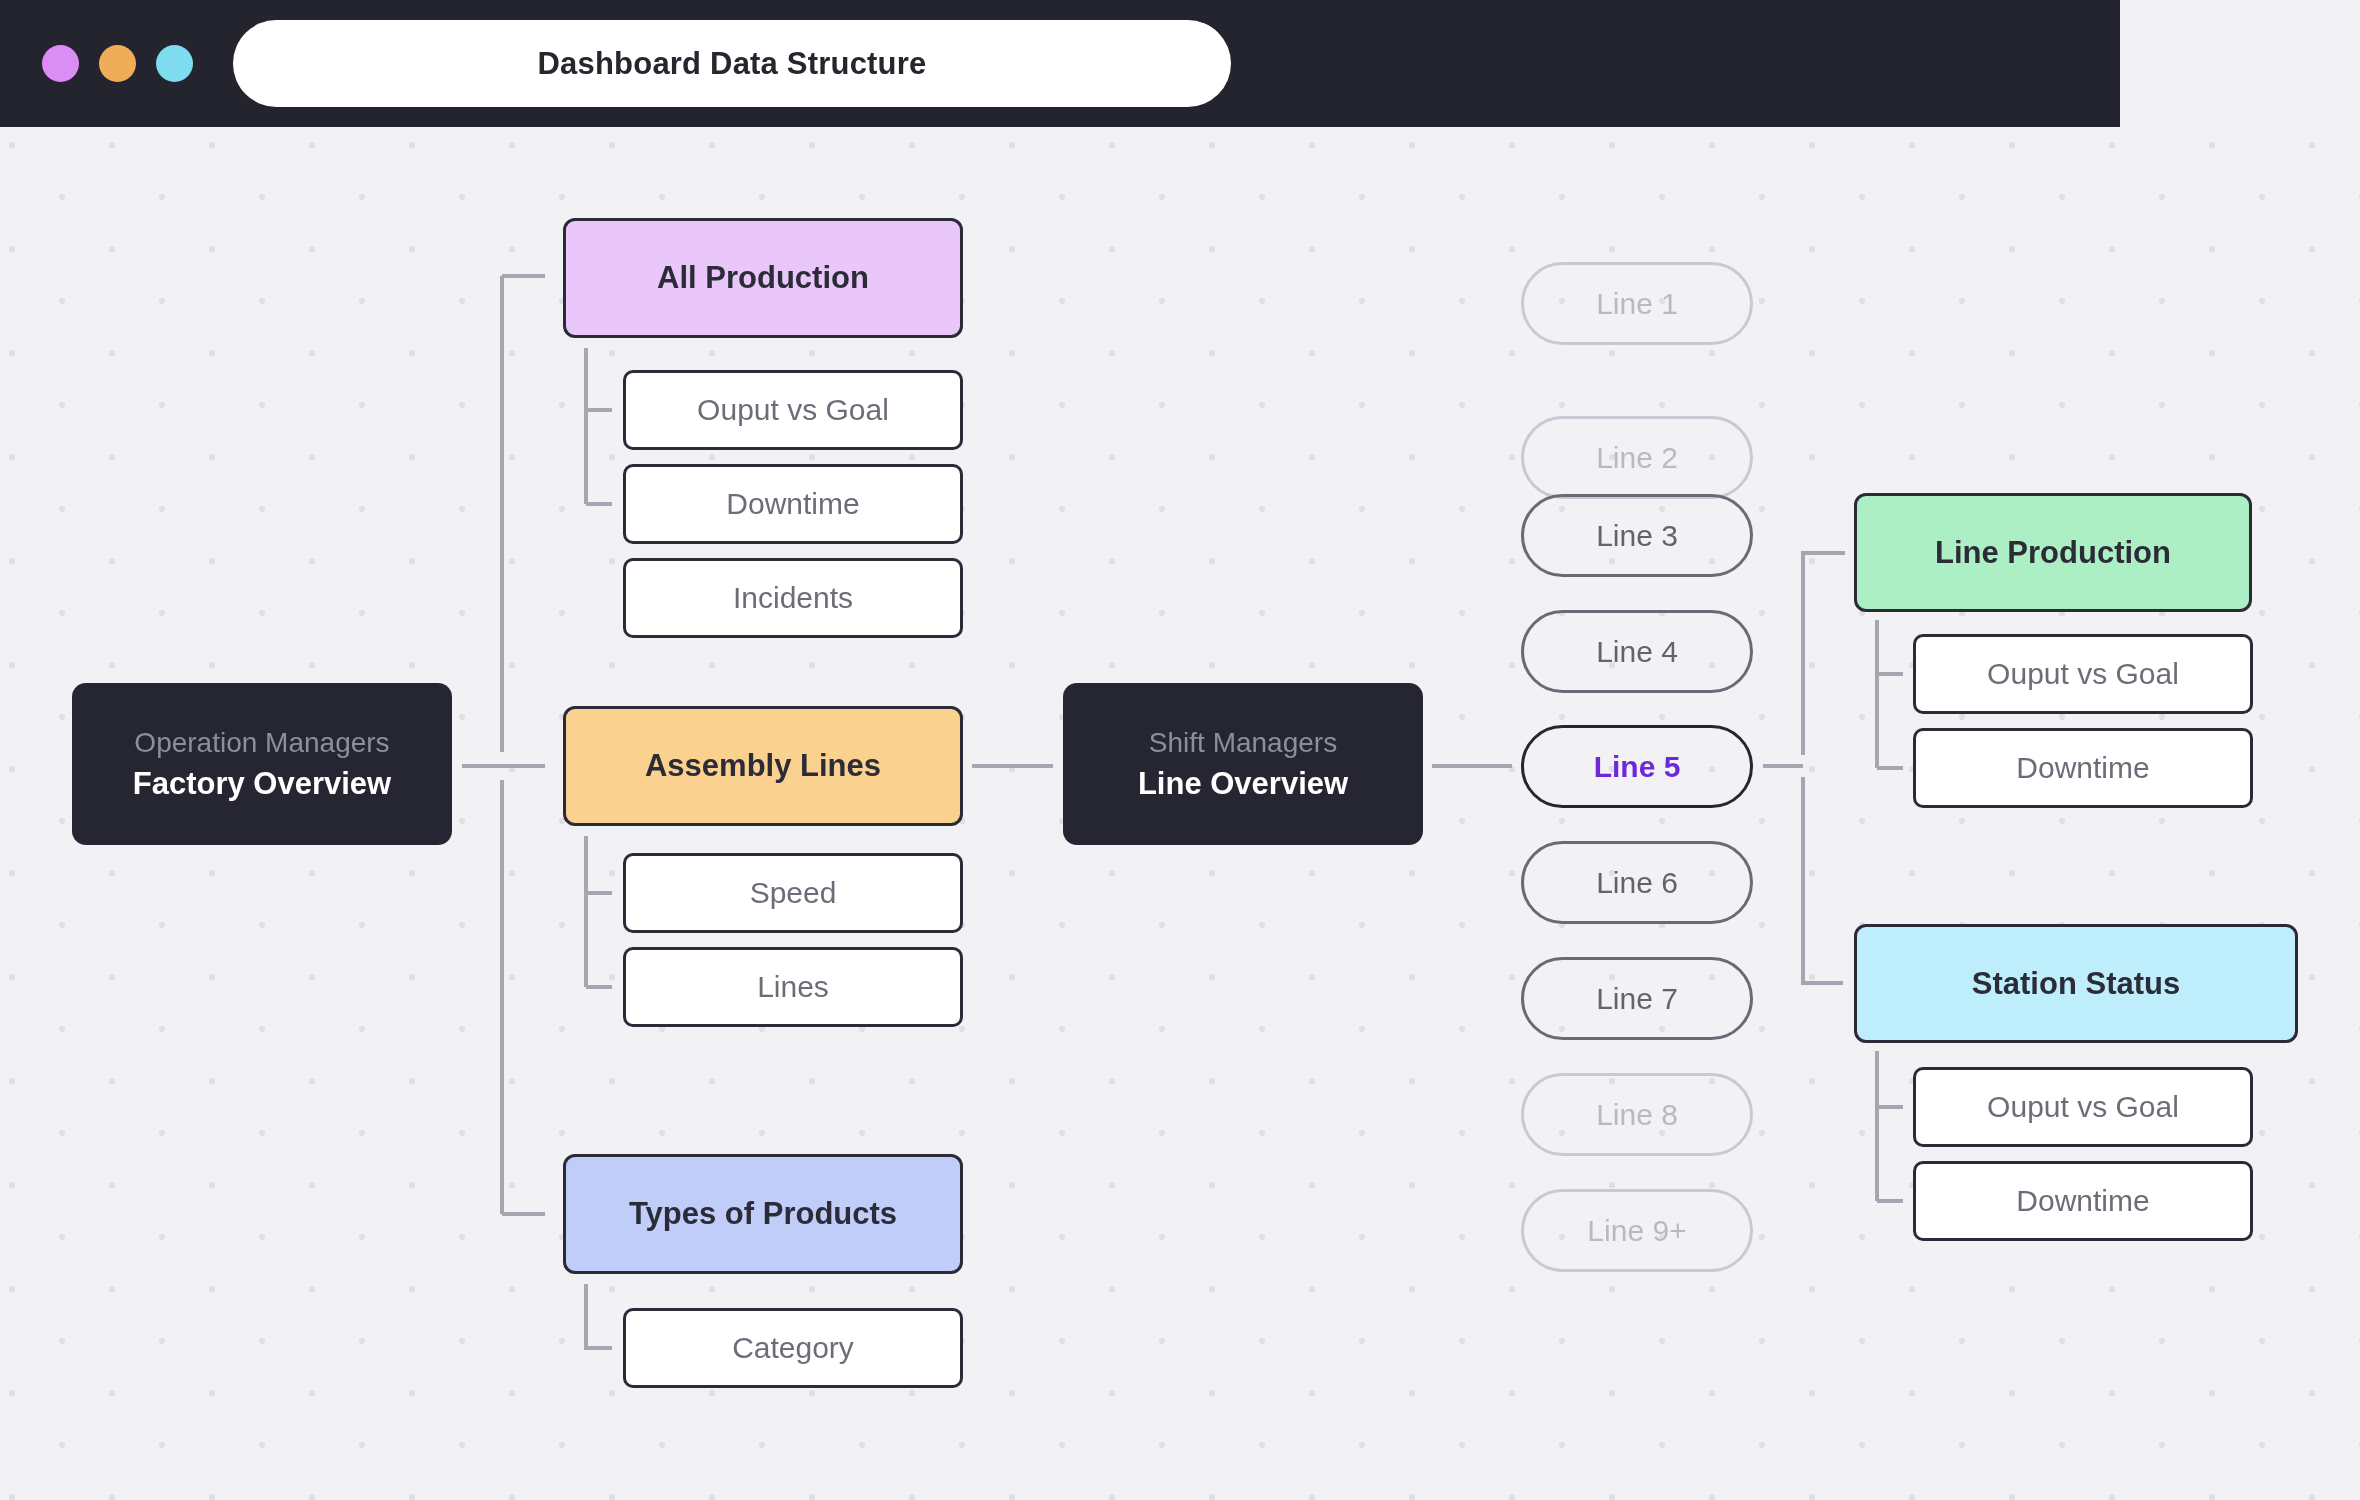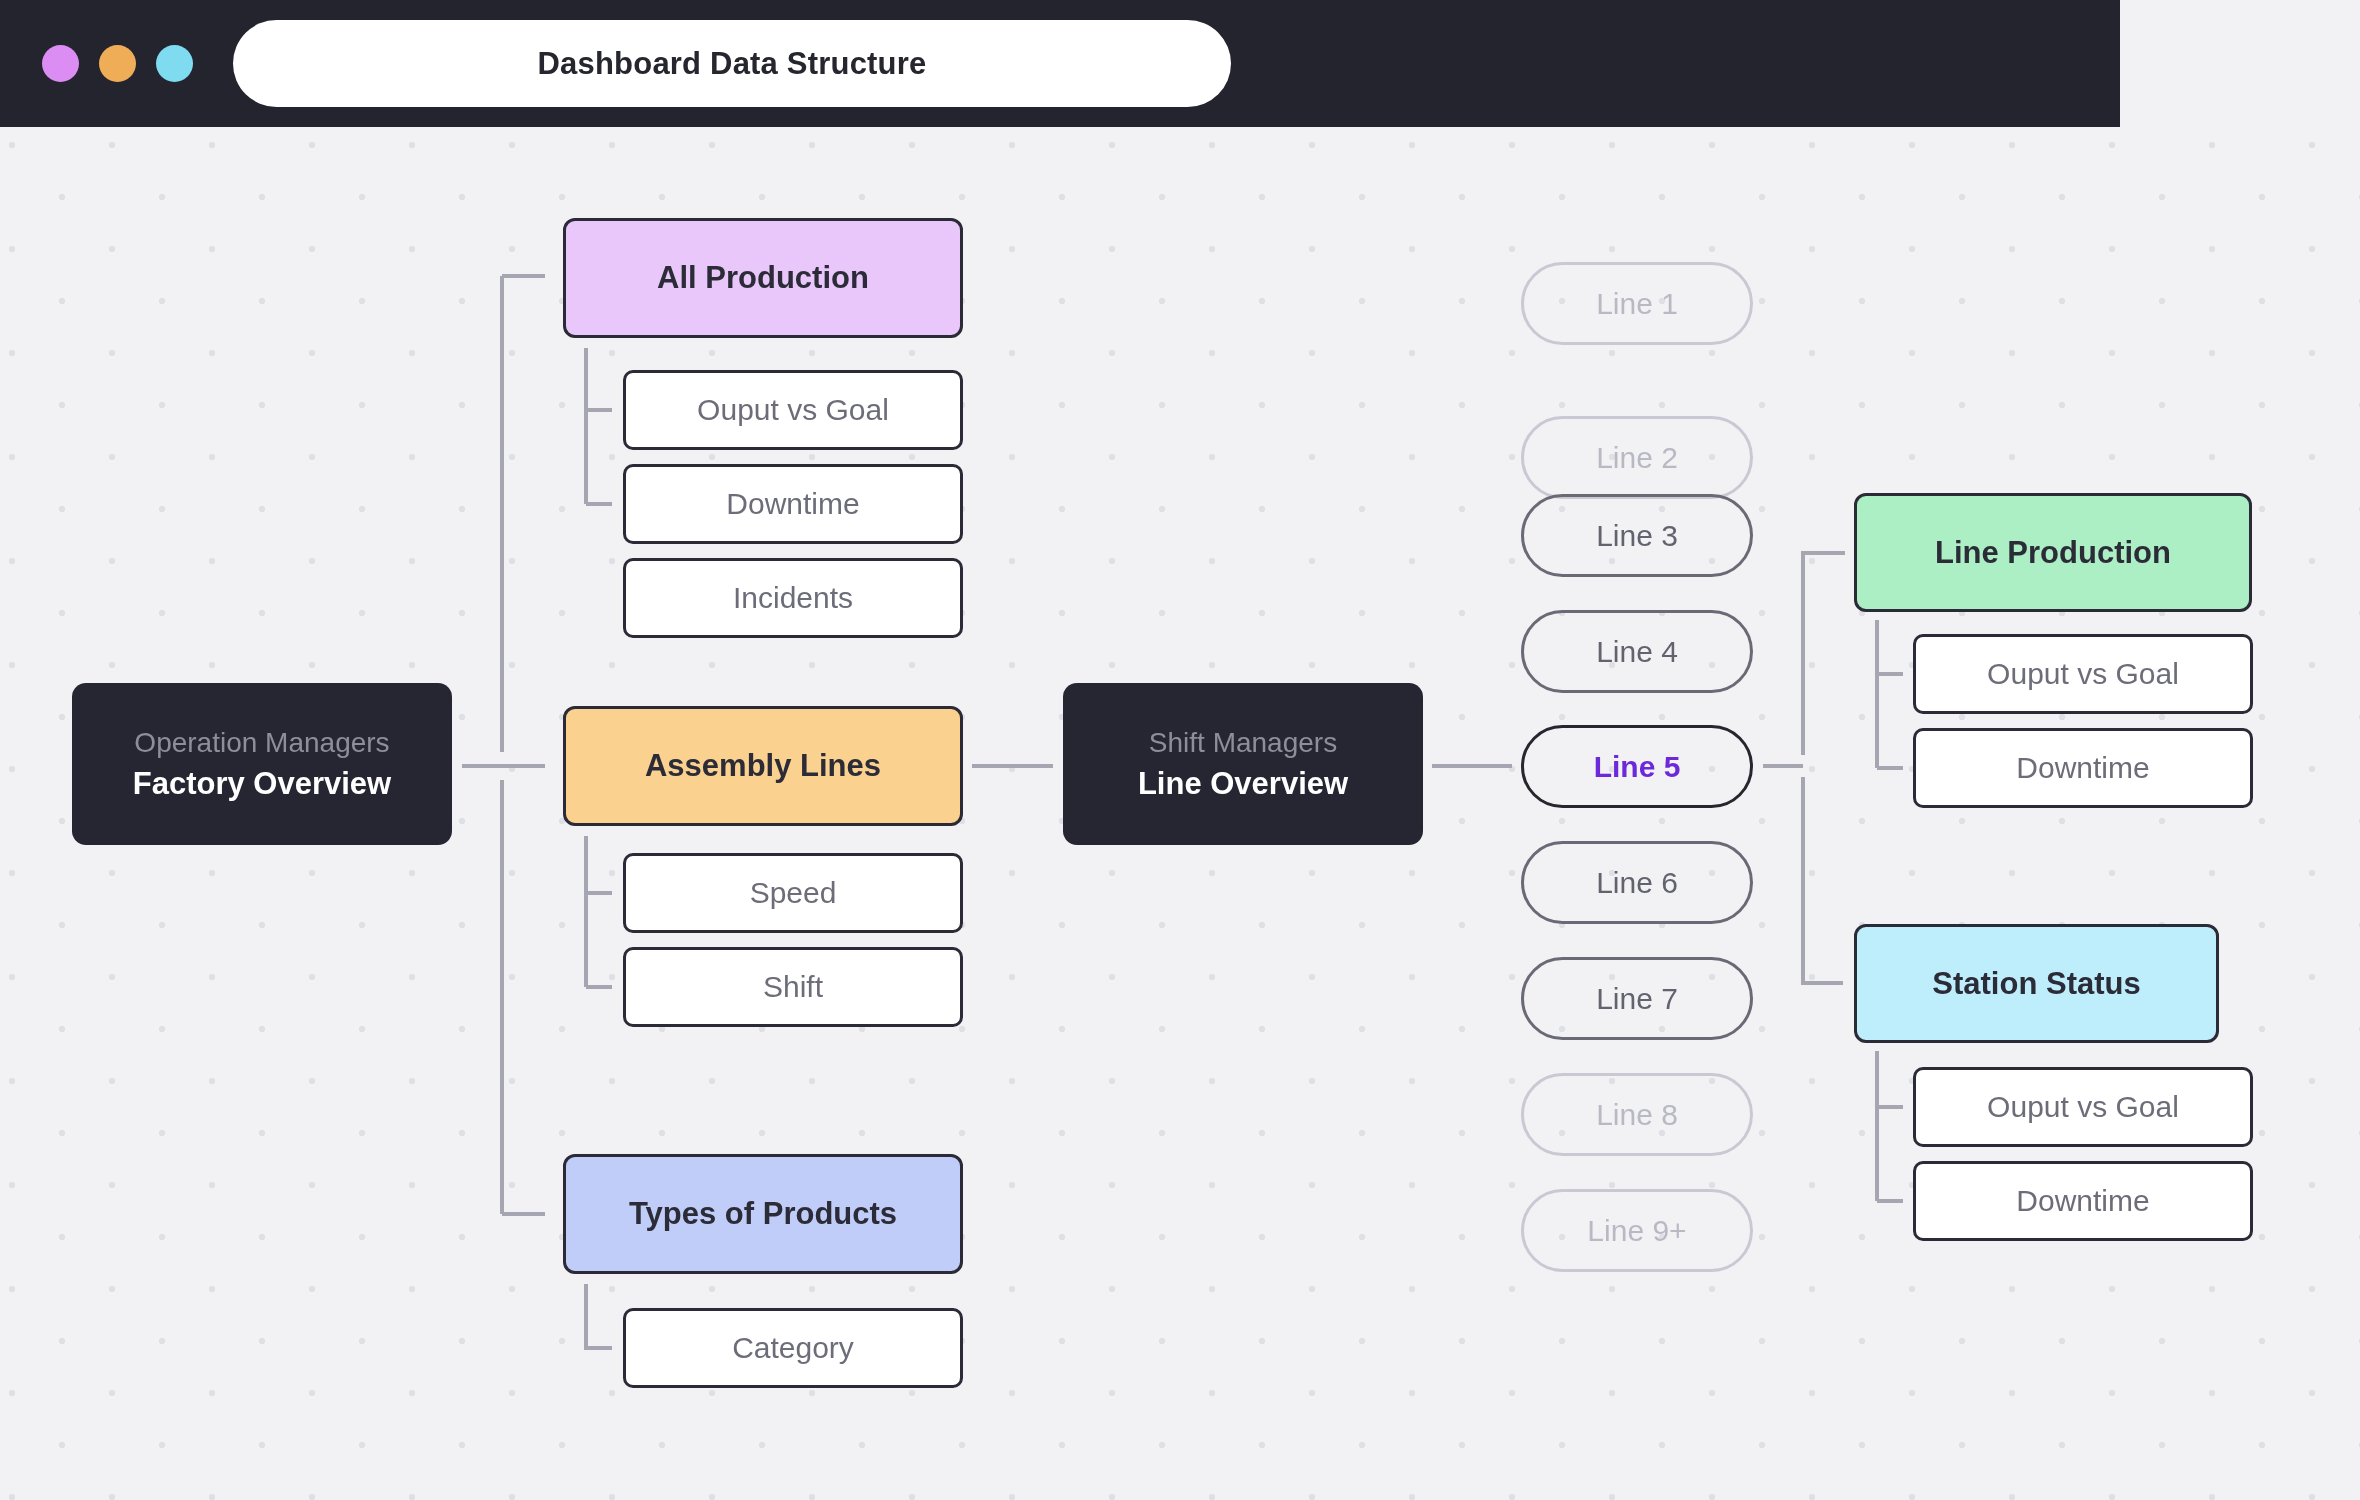--- a/index.html
+++ b/index.html
@@ -130,21 +130,21 @@
     <span>Incidents</span>
   </div>
 
   <div class="node node-parent" style="left: 563px; top: 706px; width: 400px; height: 120px; background-color: rgb(250, 209, 142);">
     <span>Assembly Lines</span>
   </div>
   <div class="node node-child" style="left:623px;top:853px;width:340px;height:80px;">
     <span>Speed</span>
   </div>
   <div class="node node-child" style="left:623px;top:947px;width:340px;height:80px;">
-    <span>Shift</span>
+    <span>Lines</span>
   </div>
 
   <div class="node node-parent" style="left: 563px; top: 1154px; width: 400px; height: 120px; background-color: rgb(191, 205, 248);">
     <span>Types of Products</span>
   </div>
   <div class="node node-child" style="left:623px;top:1308px;width:340px;height:80px;">
     <span>Category</span>
   </div>
 
   <div class="node node-dark" style="left:1063px;top:683px;width:360px;height:162px;">
@@ -183,21 +183,21 @@
   <div class="node node-parent" style="left: 1854px; top: 493px; width: 398px; height: 119px; background-color: rgb(173, 239, 196);">
     <span>Line Production</span>
   </div>
   <div class="node node-child" style="left:1913px;top:634px;width:340px;height:80px;">
     <span>Ouput vs Goal</span>
   </div>
   <div class="node node-child" style="left:1913px;top:728px;width:340px;height:80px;">
     <span>Downtime</span>
   </div>
 
-  <div class="node node-parent" style="left: 1854px; top: 924px; width: 365px; height: 119px; background-color: rgb(190, 238, 251);">
+  <div class="node node-parent" style="left: 1854px; top: 924px; width: 444px; height: 119px; background-color: rgb(190, 238, 251);">
     <span>Station Status</span>
   </div>
   <div class="node node-child" style="left:1913px;top:1067px;width:340px;height:80px;">
     <span>Ouput vs Goal</span>
   </div>
   <div class="node node-child" style="left:1913px;top:1161px;width:340px;height:80px;">
     <span>Downtime</span>
   </div>
 
 </div>

